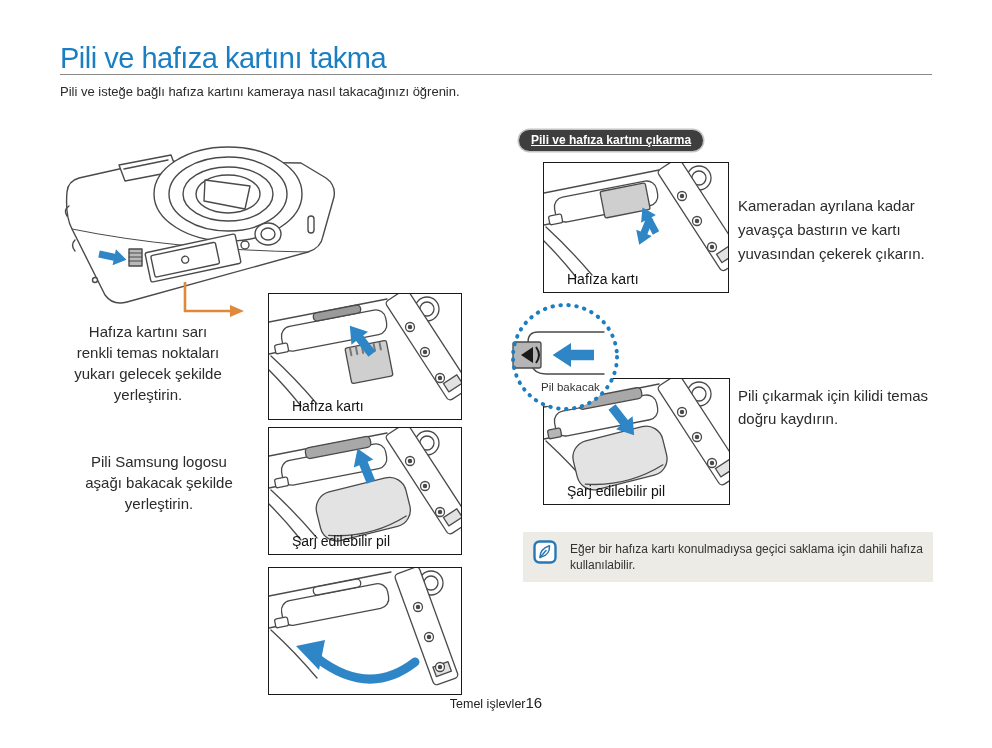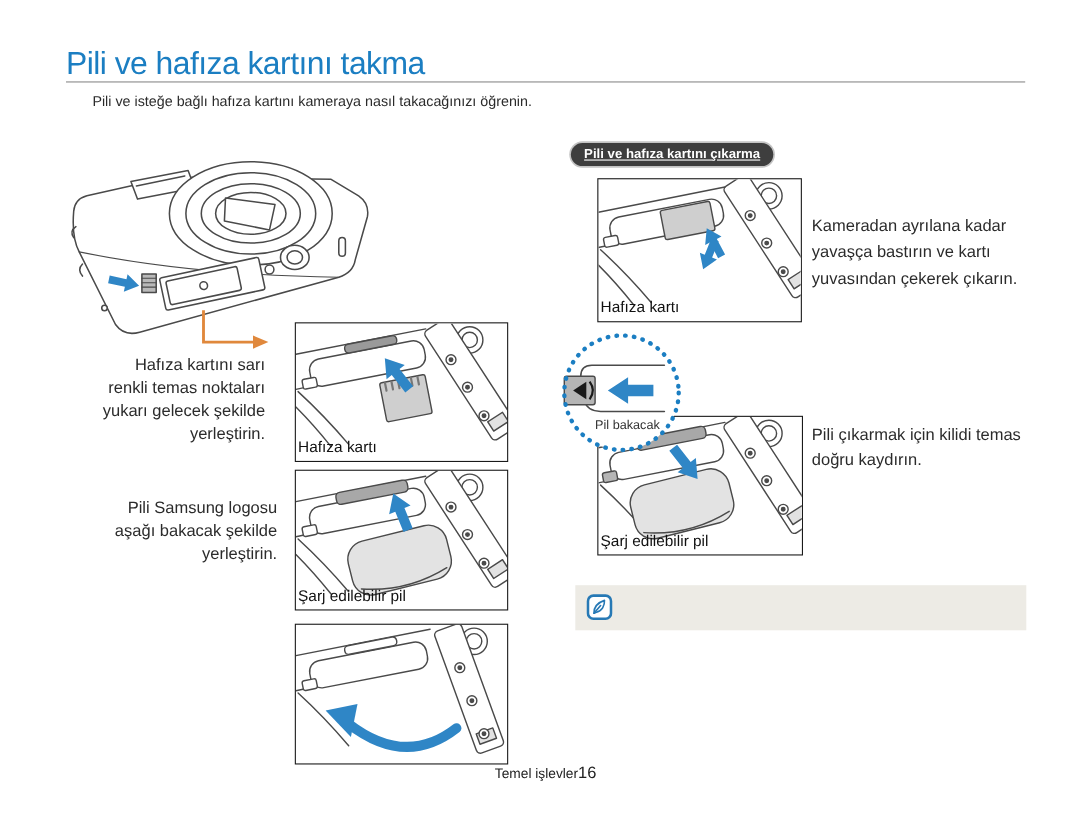--- a/index.html
+++ b/index.html
@@ -6,29 +6,29 @@
   body{
     width:992px;height:748px;background:#ffffff;
     font-family:"Liberation Sans","DejaVu Sans",sans-serif;
     color:#2b2b2b;position:relative;overflow:hidden;
   }
   .abs{position:absolute;}
   .page-title{
     left:60px;top:42px;font-size:29px;font-weight:normal;color:#1b7ec2;letter-spacing:-0.5px;
   }
   .title-rule{left:60px;top:74px;width:872px;height:0;border-top:1px solid #8a8a8a;}
-  .page-subtitle{left:60px;top:84px;font-size:13px;color:#2b2b2b;margin-left:24px;}
+  .page-subtitle{left:60px;top:84px;font-size:13px;color:#2b2b2b;}
   .instruction{font-size:15px;line-height:21px;color:#2b2b2b;white-space:pre-line;}
-  .instruction.right{text-align:right;}
+  .instruction.right{text-align:center;}
   .r-instruction{font-size:15px;line-height:24px;color:#2b2b2b;white-space:pre-line;}
   .fig-box{
     border:1px solid #1a1a1a;background:#fff;box-sizing:border-box;overflow:hidden;
   }
   .fig-label{
-    position:absolute;left:2px;bottom:5px;font-size:14px;color:#111;background:rgba(255,255,255,0.0);
+    position:absolute;left:23px;bottom:5px;font-size:14px;color:#111;background:rgba(255,255,255,0.0);
   }
   .badge{
     left:519px;top:130px;height:21px;line-height:21px;padding:0 12px;border-radius:11px;
     background:#3e3e3e;color:#ffffff;font-size:12px;font-weight:bold;
     box-shadow:0 0 0 1.5px #c4c4c4;
     text-decoration:underline;
   }
   .lock-callout{left:508px;top:300px;width:114px;height:114px;z-index:6;}
   .lock-label{
     position:absolute;left:33px;top:81px;font-size:11.5px;color:#333;
@@ -288,18 +288,20 @@
 doğru kaydırın.</div>
 
 <div class="abs note-box">
   <span>
     <svg width="24" height="24" viewBox="0 0 24 24">
       <rect x="1.5" y="1.5" width="21" height="21" rx="5" fill="#ffffff" stroke="#2779b5" stroke-width="2.4"></rect>
       <path d="M7,17.5 C6.8,11.5 10,8 16.5,5.8 C16.8,10.5 14.5,15.5 8.6,16.8 Z" fill="#ffffff" stroke="#2779b5" stroke-width="1.5" stroke-linejoin="round"></path>
       <path d="M7,17.5 L13,10.5" stroke="#2779b5" stroke-width="1.5" fill="none" stroke-linecap="round"></path>
     </svg>
   </span>
+  <span class="note-text">Eğer bir hafıza kartı konulmadıysa geçici saklama için dahili hafıza
+kullanılabilir.</span>
 </div>
 
 <div class="abs footer">
   <span class="footer-section">Temel işlevler</span>
   <span class="footer-num">16</span>
 </div>
 
 </body></html>

